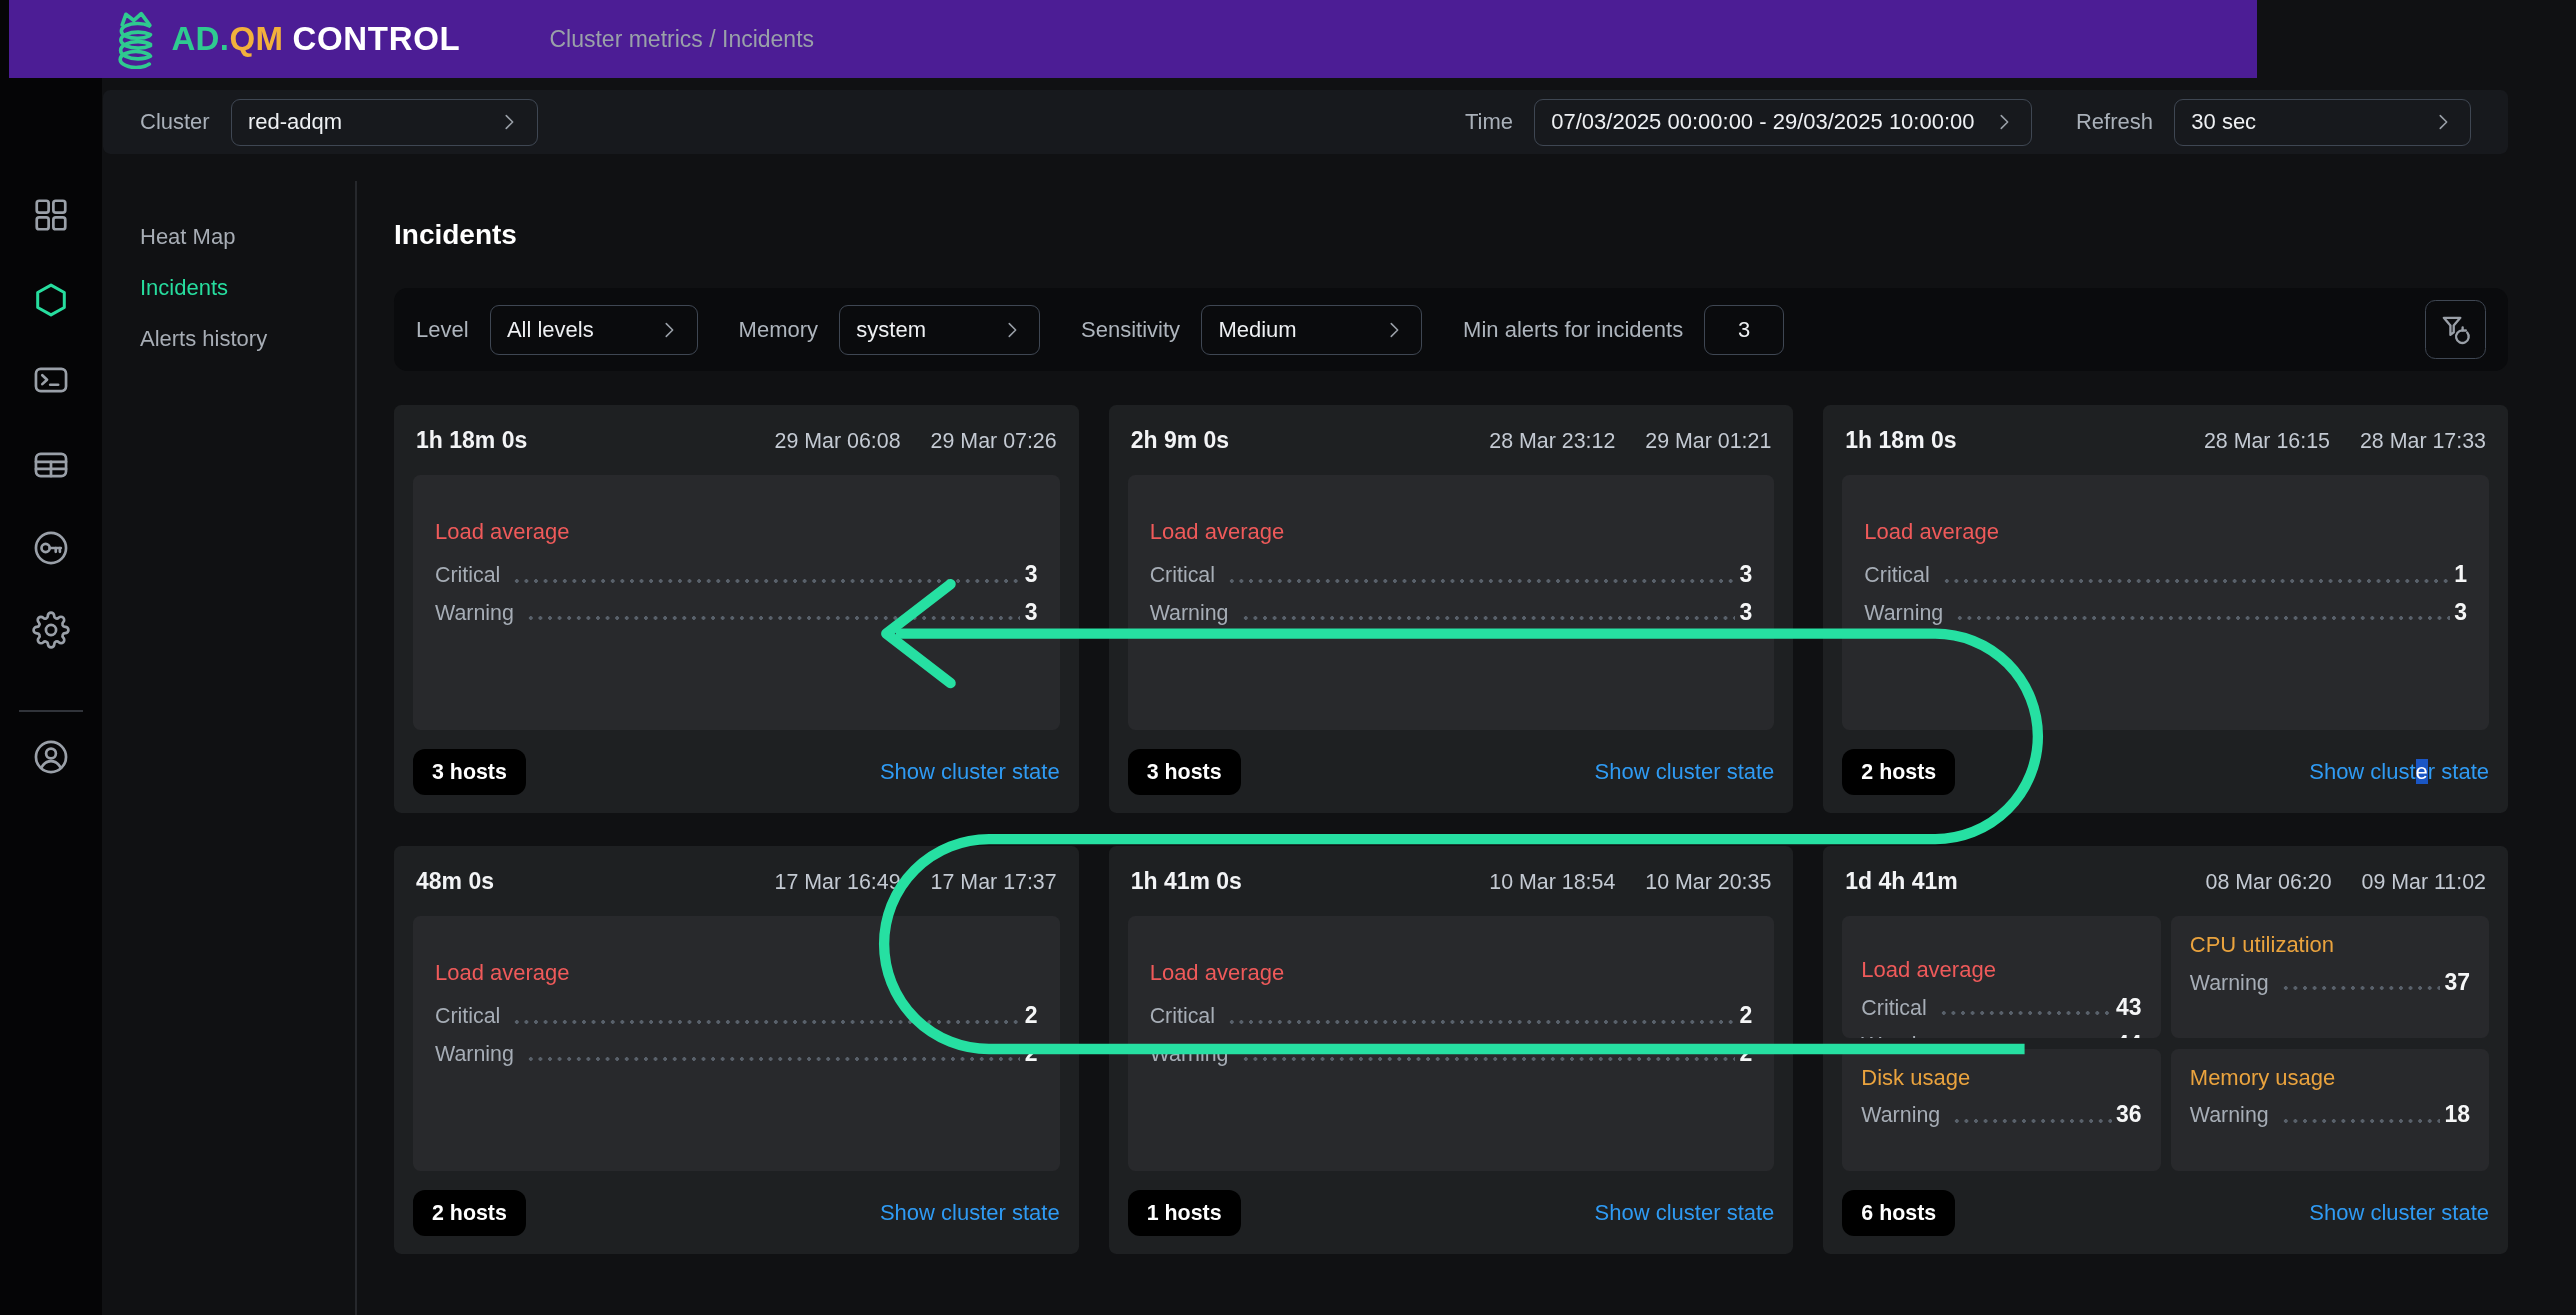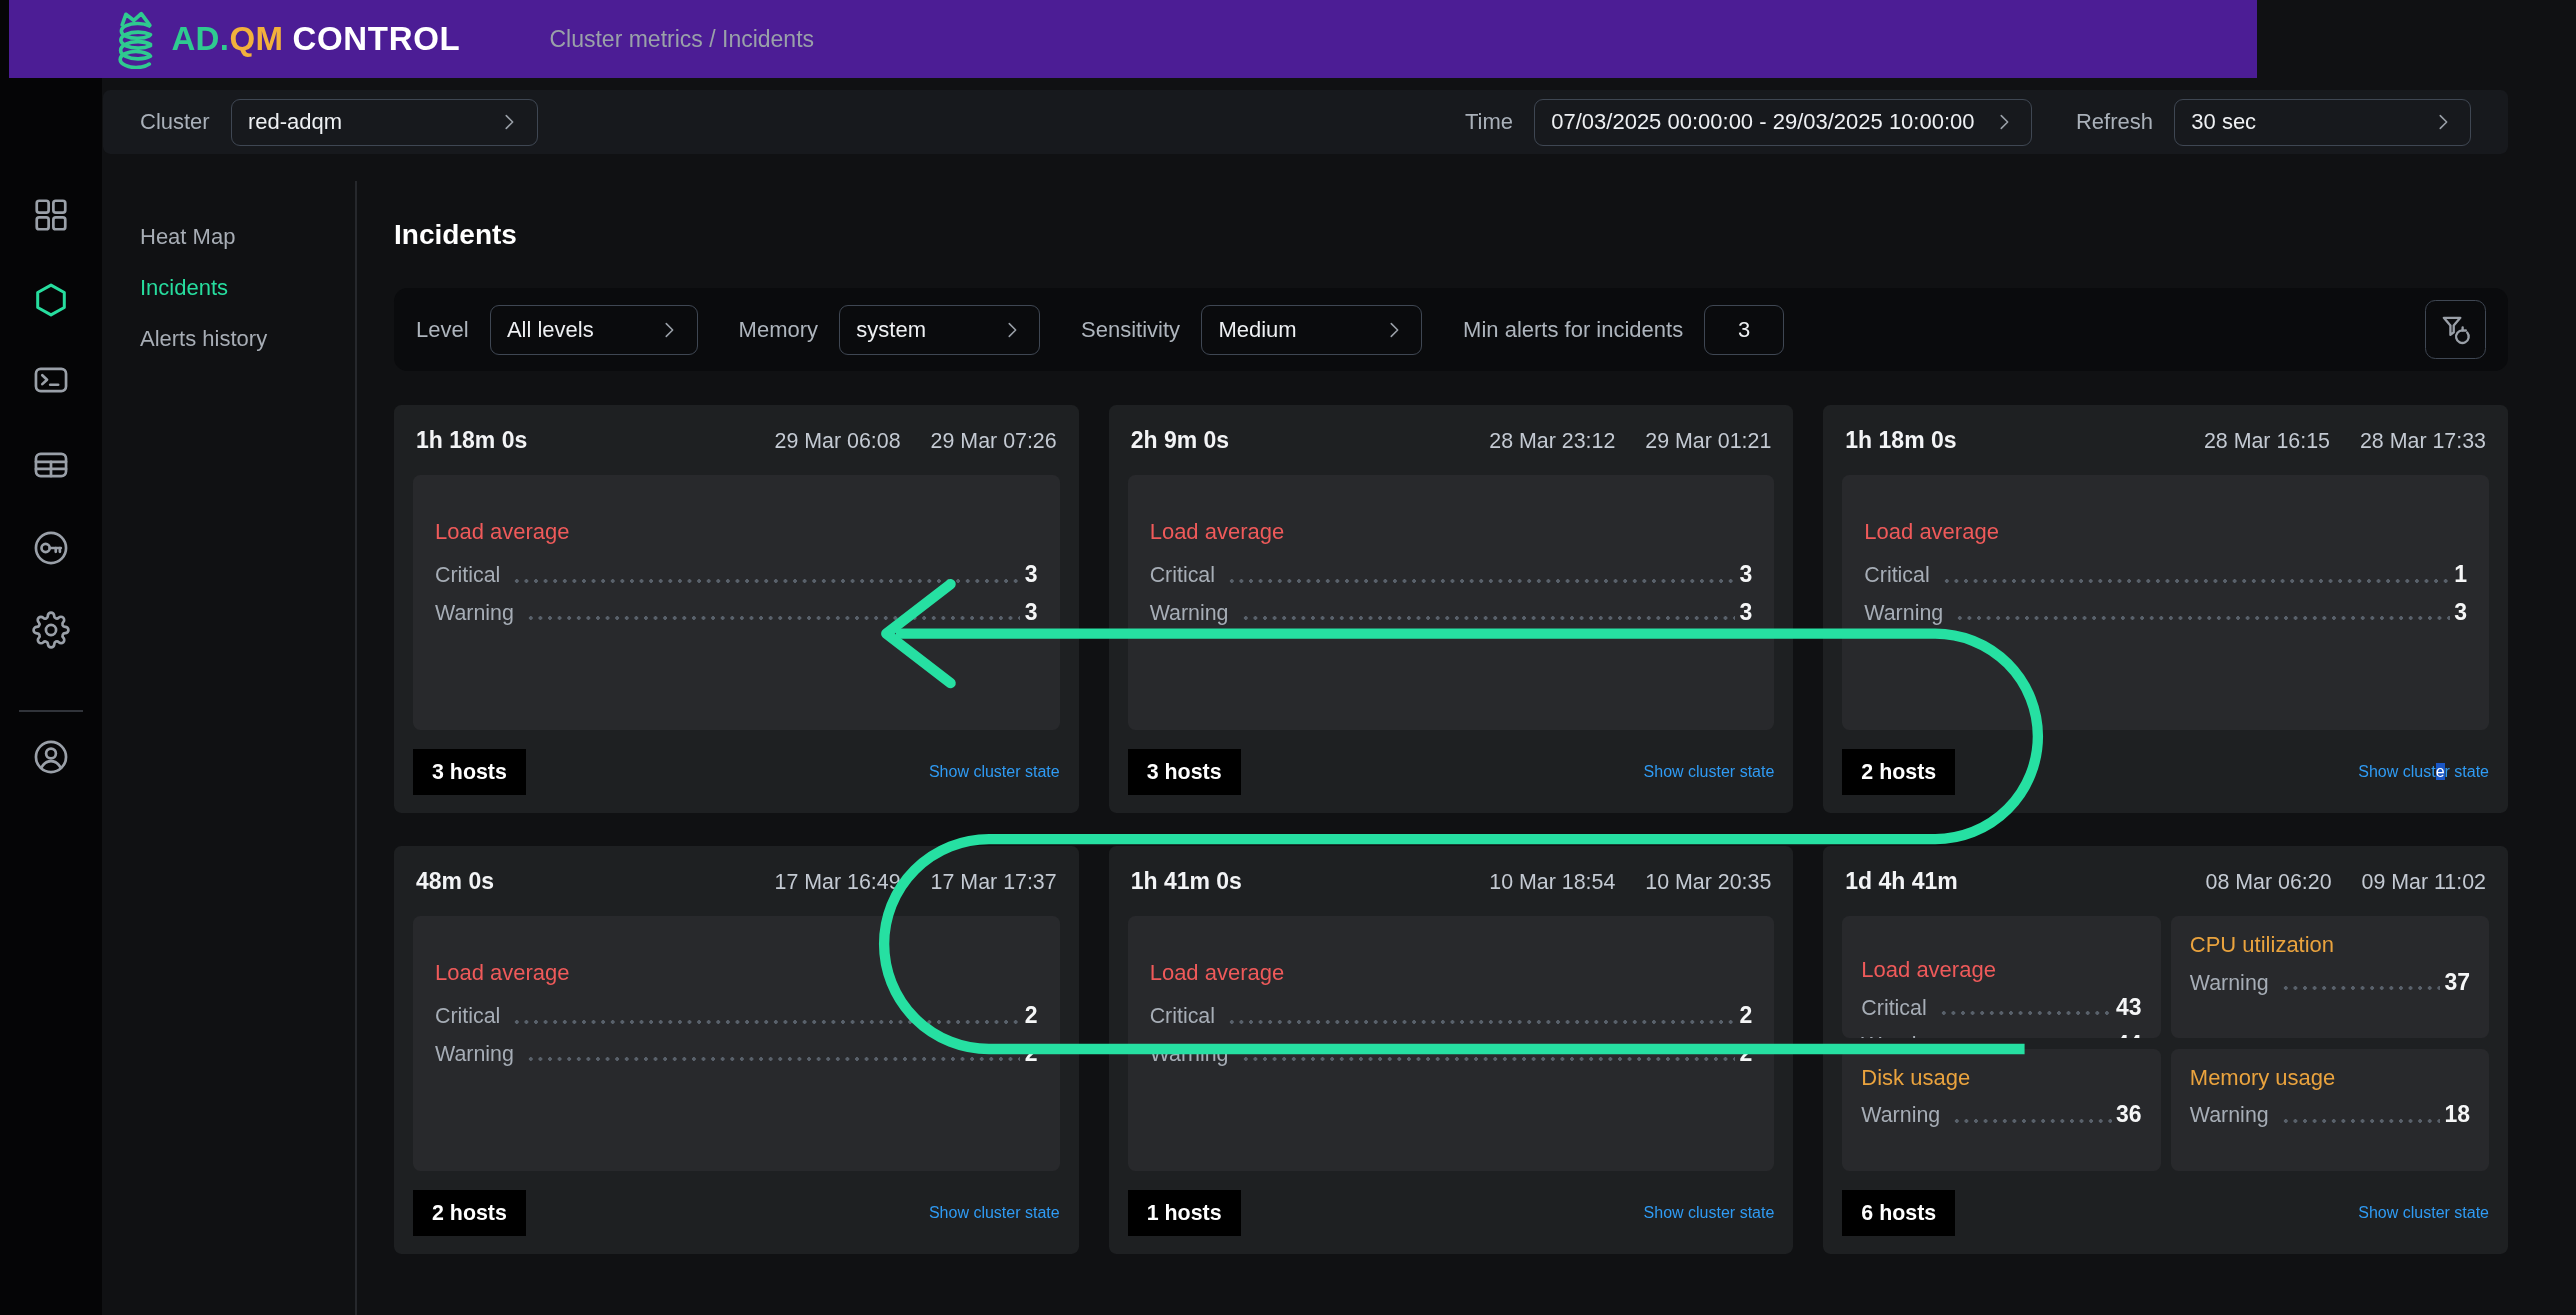--- a/index.html
+++ b/index.html
@@ -103,22 +103,22 @@
   .sev-warning { color:#eaa33e; }
   .m-row { display:flex; align-items:baseline; margin-top:10.3px; }
   .m-label { font-size:21.4px; color:#a6adb6; white-space:nowrap; }
   .leader {
     flex:1; height:4.4px; align-self:flex-end; margin:0 4.4px 5.2px 12px;
     background-image:radial-gradient(circle,#59616b 1.9px,transparent 2.2px);
     background-size:9.6px 4.4px; background-repeat:repeat-x; background-position:left bottom;
   }
   .m-value { font-size:23px; font-weight:bold; color:#f5f6f7; }
   .card-foot { display:flex; align-items:center; margin-top:19px; min-height:46px; }
-  .badge { background:#000000; color:#ffffff; font-weight:bold; font-size:21.4px; padding:10.3px 19px; border-radius:0; }
-  .link { margin-left:auto; color:#2f9bf4; font-size:16px; cursor:pointer; text-decoration:none; }
+  .badge { background:#000000; color:#ffffff; font-weight:bold; font-size:21.4px; padding:10.3px 19px; border-radius:12px; }
+  .link { margin-left:auto; color:#2f9bf4; font-size:22px; cursor:pointer; text-decoration:none; }
   .link .sel { background:#1a56c4; color:#ffffff; }
 
   
   .arrow-overlay { position:absolute; left:0; top:0; width:2576px; height:1316px; z-index:50; pointer-events:none; }
 
   svg.ic { fill:none; stroke:#9aa0a8; stroke-width:1.7; stroke-linecap:round; stroke-linejoin:round; }
   svg.ic.green { stroke:#27dd9e; stroke-width:1.9; }
 </style>
 </head>
 <body>

